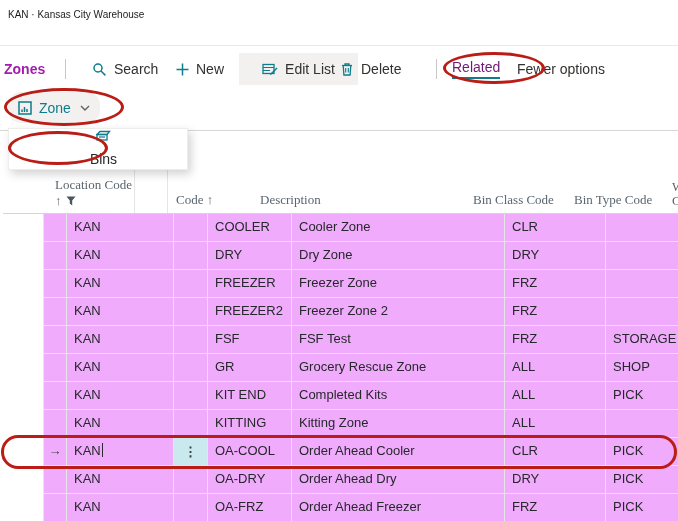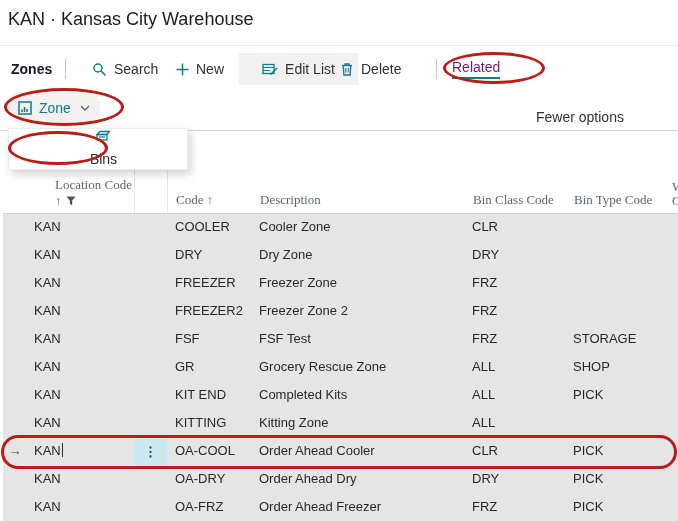--- a/index.html
+++ b/index.html
@@ -1,36 +1,36 @@
 <!DOCTYPE html>
 <html><head>
 <meta charset="utf-8">
 <style>
   html,body{margin:0;padding:0;}
   body{
     width:678px;height:521px;position:relative;overflow:hidden;background:#fff;
     font-family:"Liberation Sans",sans-serif;color:#24272b;
     -webkit-font-smoothing:antialiased;
   }
-  .page-title{position:absolute;top:9px;left:8px;font-size:18px;color:#1c1c1c;}
+  .page-title{position:absolute;top:9px;left:8px;font-size:10px;color:#1c1c1c;}
   .hline-top{position:absolute;top:45px;left:0;width:678px;height:1px;background:#e9e8e7;}
   .ribbon-line{position:absolute;top:130px;left:0;width:678px;height:1px;background:#d8d7d5;z-index:1;}
 
   
   .actionbar{position:absolute;top:53px;left:0;width:678px;height:32px;font-size:14px;}
   .ab{position:absolute;display:flex;align-items:center;gap:7px;height:32px;color:#32312f;cursor:pointer;white-space:nowrap;}
-  .list-title{left:11px;font-weight:bold;color:#0f172a;}
+  .list-title{left:4px;font-weight:bold;color:#a21caf;}
   .vsep{position:absolute;width:1px;height:20px;top:6px;background:#c9c7c5;}
   .ab-search{left:92px;}
   .ab-new{left:176px;}
   .ab-editlist{left:239px;width:119px;background:#f2f1f0;justify-content:center;}
   .ab-delete{left:340px;}
   .ab-related{left:452px;}
   .ab-related .lbl{color:#701a75;border-bottom:2px solid #0e7c8a;padding-bottom:2px;}
-  .ab-fewer{left:536px;margin-top:48px;}
+  .ab-fewer{left:517px;}
   .ticon{display:inline-flex;color:#0e7c8a;}
 
   
   .zone-btn{position:absolute;top:92px;left:8px;height:31px;padding:0 10px;background:#f2f1f0;
     display:flex;align-items:center;gap:7px;font-size:14px;color:#0e7c8a;cursor:pointer;z-index:2;border-radius:13px;}
   .chev{display:inline-flex;color:#616161;margin-left:2px;}
   .dropdown{position:absolute;top:128px;left:8px;width:178px;height:40px;background:#fff;
     border:1px solid #ededec;box-shadow:3px 4px 9px rgba(0,0,0,0.18);z-index:5;}
   .dropdown-item{display:flex;align-items:center;gap:9px;height:100%;padding-left:11px;
     font-size:14px;color:#262626;cursor:pointer;flex-direction:column;}
@@ -46,21 +46,21 @@
   .c-sel{width:24px;flex:none;}
   .c-loc{width:107px;flex:none;}
   .c-dots{width:34px;flex:none;}
   .c-code{width:84px;flex:none;}
   .c-desc{width:213px;flex:none;}
   .c-bcc{width:101px;flex:none;}
   .c-btc{width:100px;flex:none;}
   .c-part{flex:1;min-width:0;}
   .gh .c-part{line-height:14px;padding-left:6px;}
 
-  .row{display:flex;height:28px;line-height:26px;border-bottom:1px solid #e5e5e5;box-sizing:border-box;background:#e5e5e5;}
+  .row{display:flex;height:28px;line-height:26px;border-bottom:1px solid #e5e5e5;box-sizing:border-box;background:#f0abfc;margin-left:40px;}
   .row .cell{box-sizing:border-box;border-right:1px solid #e5e5e5;padding-left:7px;
     overflow:hidden;white-space:nowrap;color:#26282b;cursor:text;}
   .row .c-sel{border-left:1px solid #e5e5e5;padding:0;text-align:center;color:#444;font-size:13px;cursor:pointer;}
   .row .c-dots{padding:0;}
   .row .c-part{border-right:none;cursor:default;}
   .dots-box{width:100%;height:100%;background:#c9e9ef;display:flex;align-items:center;
     justify-content:center;color:#3c3c3c;font-weight:bold;font-size:13px;cursor:pointer;}
   .caret{display:inline-block;width:1px;height:14px;background:#2b2b2b;vertical-align:-2px;margin-left:1px;}
 
   

